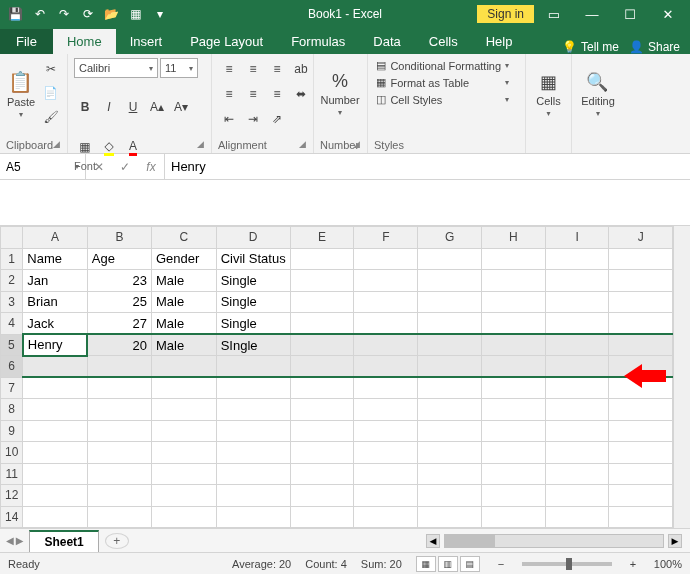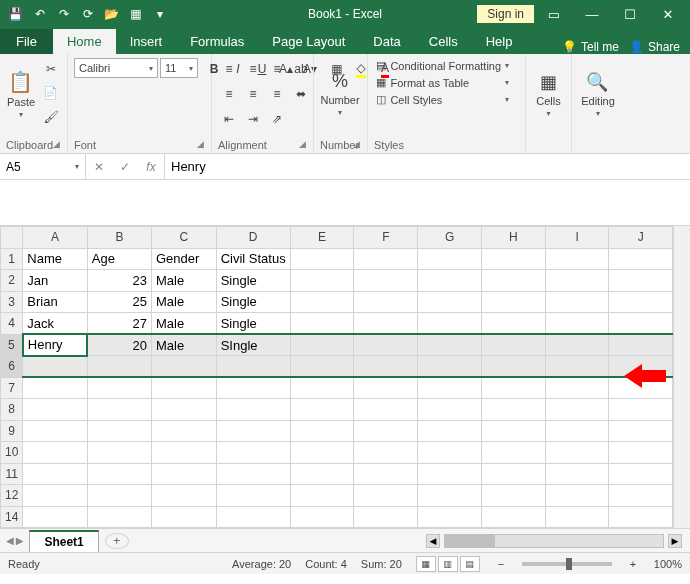--- a/index.html
+++ b/index.html
@@ -4,21 +4,21 @@
 <style>
 * { margin: 0; padding: 0; box-sizing: border-box; font-family: "Segoe UI", Tahoma, sans-serif; }
 body { width: 690px; height: 584px; overflow: hidden; background: #fff; font-size: 12px; position: relative; }
 
 
 .titlebar { height: 28px; background: #217346; display: flex; align-items: center; color: #fff; position: relative; }
 .qat { display: flex; align-items: center; gap: 4px; padding-left: 6px; }
 .qat-icon { width: 20px; height: 20px; display: flex; align-items: center; justify-content: center; font-size: 12px; color: #fff; cursor: pointer; }
 .title-center { position: absolute; left: 50%; transform: translateX(-50%); font-size: 12px; }
 .title-right { margin-left: auto; display: flex; align-items: center; gap: 2px; padding-right: 4px; }
-.signin { background: #fef9c3; color: #333; padding: 2px 10px; font-size: 12px; border: none; cursor: pointer; }
+.signin { background: #fde047; color: #333; padding: 2px 10px; font-size: 12px; border: none; cursor: pointer; }
 .win-btn { width: 36px; height: 28px; display: flex; align-items: center; justify-content: center; font-size: 13px; cursor: pointer; }
 
 
 .ribbon-tabs { height: 26px; background: #217346; display: flex; align-items: flex-end; color: #fff; font-size: 13px; position: relative; }
 .tab { padding: 5px 14px; cursor: pointer; }
 .tab.active { background: #f3f3f3; color: #217346; }
 .tab.file { background: #1a5c38; padding: 5px 16px; }
 .ribbon-tabs-right { margin-left: auto; display: flex; align-items: center; gap: 10px; padding-right: 10px; font-size: 12px; }
 .tell-me, .share { display: flex; align-items: center; gap: 4px; cursor: pointer; }
 
@@ -106,22 +106,22 @@
     <div class="win-btn">—</div>
     <div class="win-btn">☐</div>
     <div class="win-btn close">✕</div>
   </div>
 </div>
 
 <div class="ribbon-tabs">
   <div class="tab file">File</div>
   <div class="tab active">Home</div>
   <div class="tab">Insert</div>
+  <div class="tab">Page Layout</div>
   <div class="tab">Formulas</div>
-  <div class="tab">Page Layout</div>
   <div class="tab">Data</div>
   <div class="tab">Cells</div>
   <div class="tab">Help</div>
   <div class="ribbon-tabs-right">
     <div class="tell-me">
         <span>💡</span>
         <span>Tell me</span>
       </div>
     <div class="share">
         <span>👤</span>
@@ -143,21 +143,21 @@
         <div class="rb-btn sb">✂</div>
         <div class="rb-btn sb">📄</div>
         <div class="rb-btn sb">🖌</div>
       </div>
     </div>
     <div class="ribbon-group-label">Clipboard</div>
     <div class="ribbon-launcher">◢</div>
   </div>
 
   <div class="ribbon-group" style="width:144px">
-    <div class="ribbon-group-body" style="flex-direction:row;gap:5px">
+    <div class="ribbon-group-body" style="flex-direction:column;gap:18px">
       <div class="small-row">
         <div class="font-combo">
             <span>Calibri</span>
             <span class="caret">▾</span>
           </div>
         <div class="font-size-combo">
             <span>11</span>
             <span class="caret">▾</span>
           </div>
       </div>

